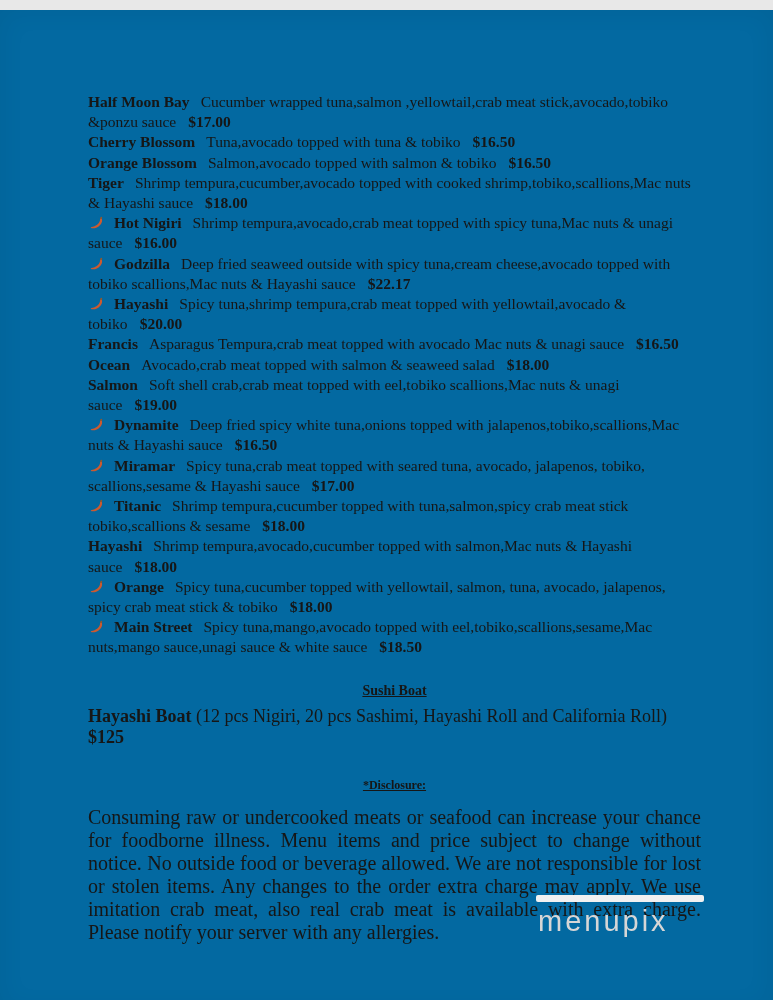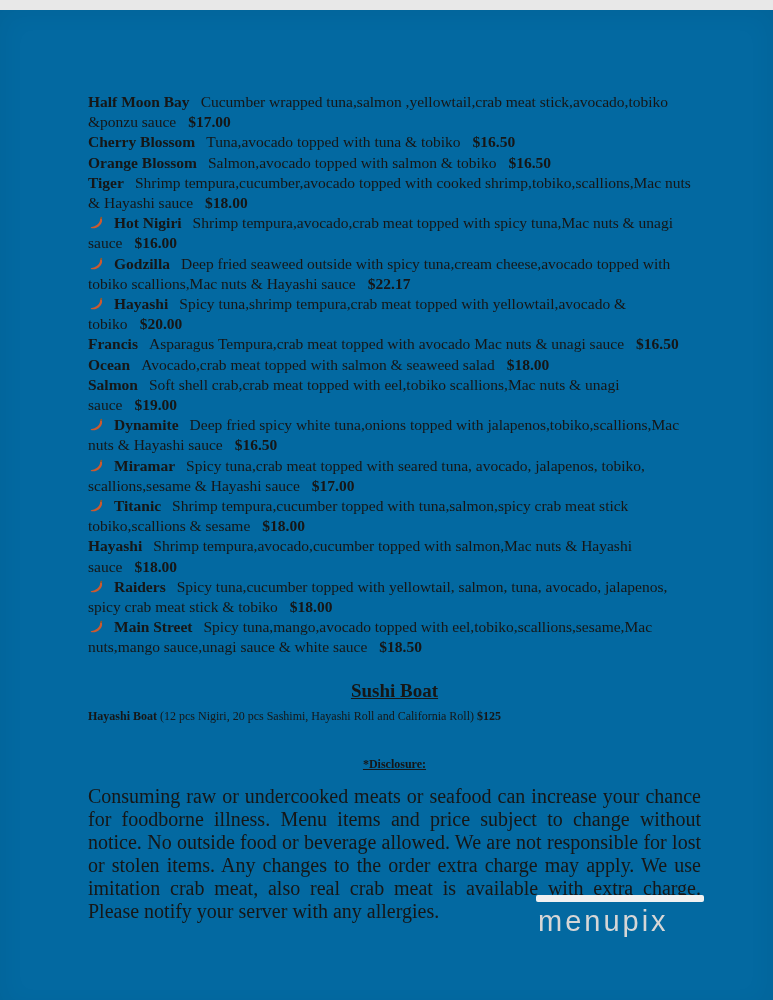--- a/index.html
+++ b/index.html
@@ -32,26 +32,26 @@
     width:17px;height:15px;
     margin-right:9px;
     vertical-align:-2px;
   }
   .chili svg{width:100%;height:100%;display:block;}
   .section-title{
     margin:22px 0 5px 0;
     text-align:center;
     font-weight:bold;
     text-decoration:underline;
-    font-size:19px;
+    font-size:14px;
     line-height:21px;
   }
   .boat-line{
     margin:0;
-    font-size:12px;
+    font-size:18px;
     line-height:21px;
   }
   .boat-line .name{font-weight:bold;}
   .boat-line .price{font-weight:bold;}
   .disclosure-title{
     margin:26px 0 10px 0;
     text-align:center;
     font-weight:bold;
     text-decoration:underline;
     font-size:12px;
@@ -130,21 +130,21 @@
     <p class="item"><span class="chili"><svg viewBox="0 0 20 18">
             <path d="M16.2 4.2 C17.9 7.4 15.6 12.6 10.4 15.0 C7.2 16.5 3.8 16.2 3.2 15.2 C2.8 14.5 4.8 14.8 7.6 13.6 C12.4 11.6 14.4 8.2 14.4 4.6 Z" fill="#cc5a30"></path>
             <path d="M14.3 4.8 C14.0 3.4 14.8 2.2 16.3 2.0 C16.9 2.7 17.1 3.7 16.6 4.6 Z" fill="#96562a"></path>
           </svg></span><span class="name">Titanic</span><span class="desc">Shrimp tempura,cucumber topped with tuna,salmon,spicy crab meat stick tobiko,scallions &amp; sesame</span><span class="price">$18.00</span></p>
 
     <p class="item"><span class="name">Hayashi</span><span class="desc">Shrimp tempura,avocado,cucumber topped with salmon,Mac nuts &amp; Hayashi sauce</span><span class="price">$18.00</span></p>
 
     <p class="item"><span class="chili"><svg viewBox="0 0 20 18">
             <path d="M16.2 4.2 C17.9 7.4 15.6 12.6 10.4 15.0 C7.2 16.5 3.8 16.2 3.2 15.2 C2.8 14.5 4.8 14.8 7.6 13.6 C12.4 11.6 14.4 8.2 14.4 4.6 Z" fill="#cc5a30"></path>
             <path d="M14.3 4.8 C14.0 3.4 14.8 2.2 16.3 2.0 C16.9 2.7 17.1 3.7 16.6 4.6 Z" fill="#96562a"></path>
-          </svg></span><span class="name">Raiders</span><span class="desc">Spicy tuna,cucumber topped with yellowtail, salmon, tuna, avocado, jalapenos, spicy crab meat stick &amp; tobiko</span><span class="price">$18.00</span></p>
+          </svg></span><span class="name">Orange</span><span class="desc">Spicy tuna,cucumber topped with yellowtail, salmon, tuna, avocado, jalapenos, spicy crab meat stick &amp; tobiko</span><span class="price">$18.00</span></p>
 
     <p class="item"><span class="chili"><svg viewBox="0 0 20 18">
             <path d="M16.2 4.2 C17.9 7.4 15.6 12.6 10.4 15.0 C7.2 16.5 3.8 16.2 3.2 15.2 C2.8 14.5 4.8 14.8 7.6 13.6 C12.4 11.6 14.4 8.2 14.4 4.6 Z" fill="#cc5a30"></path>
             <path d="M14.3 4.8 C14.0 3.4 14.8 2.2 16.3 2.0 C16.9 2.7 17.1 3.7 16.6 4.6 Z" fill="#96562a"></path>
           </svg></span><span class="name">Main Street</span><span class="desc">Spicy tuna,mango,avocado topped with eel,tobiko,scallions,sesame,Mac nuts,mango sauce,unagi sauce &amp; white sauce</span><span class="price">$18.50</span></p>
 
     <h2 class="section-title">Sushi Boat</h2>
 
     <p class="boat-line"><span class="name">Hayashi Boat</span> <span class="desc">(12 pcs Nigiri, 20 pcs Sashimi, Hayashi Roll and California Roll)</span> <span class="price">$125</span></p>
 

